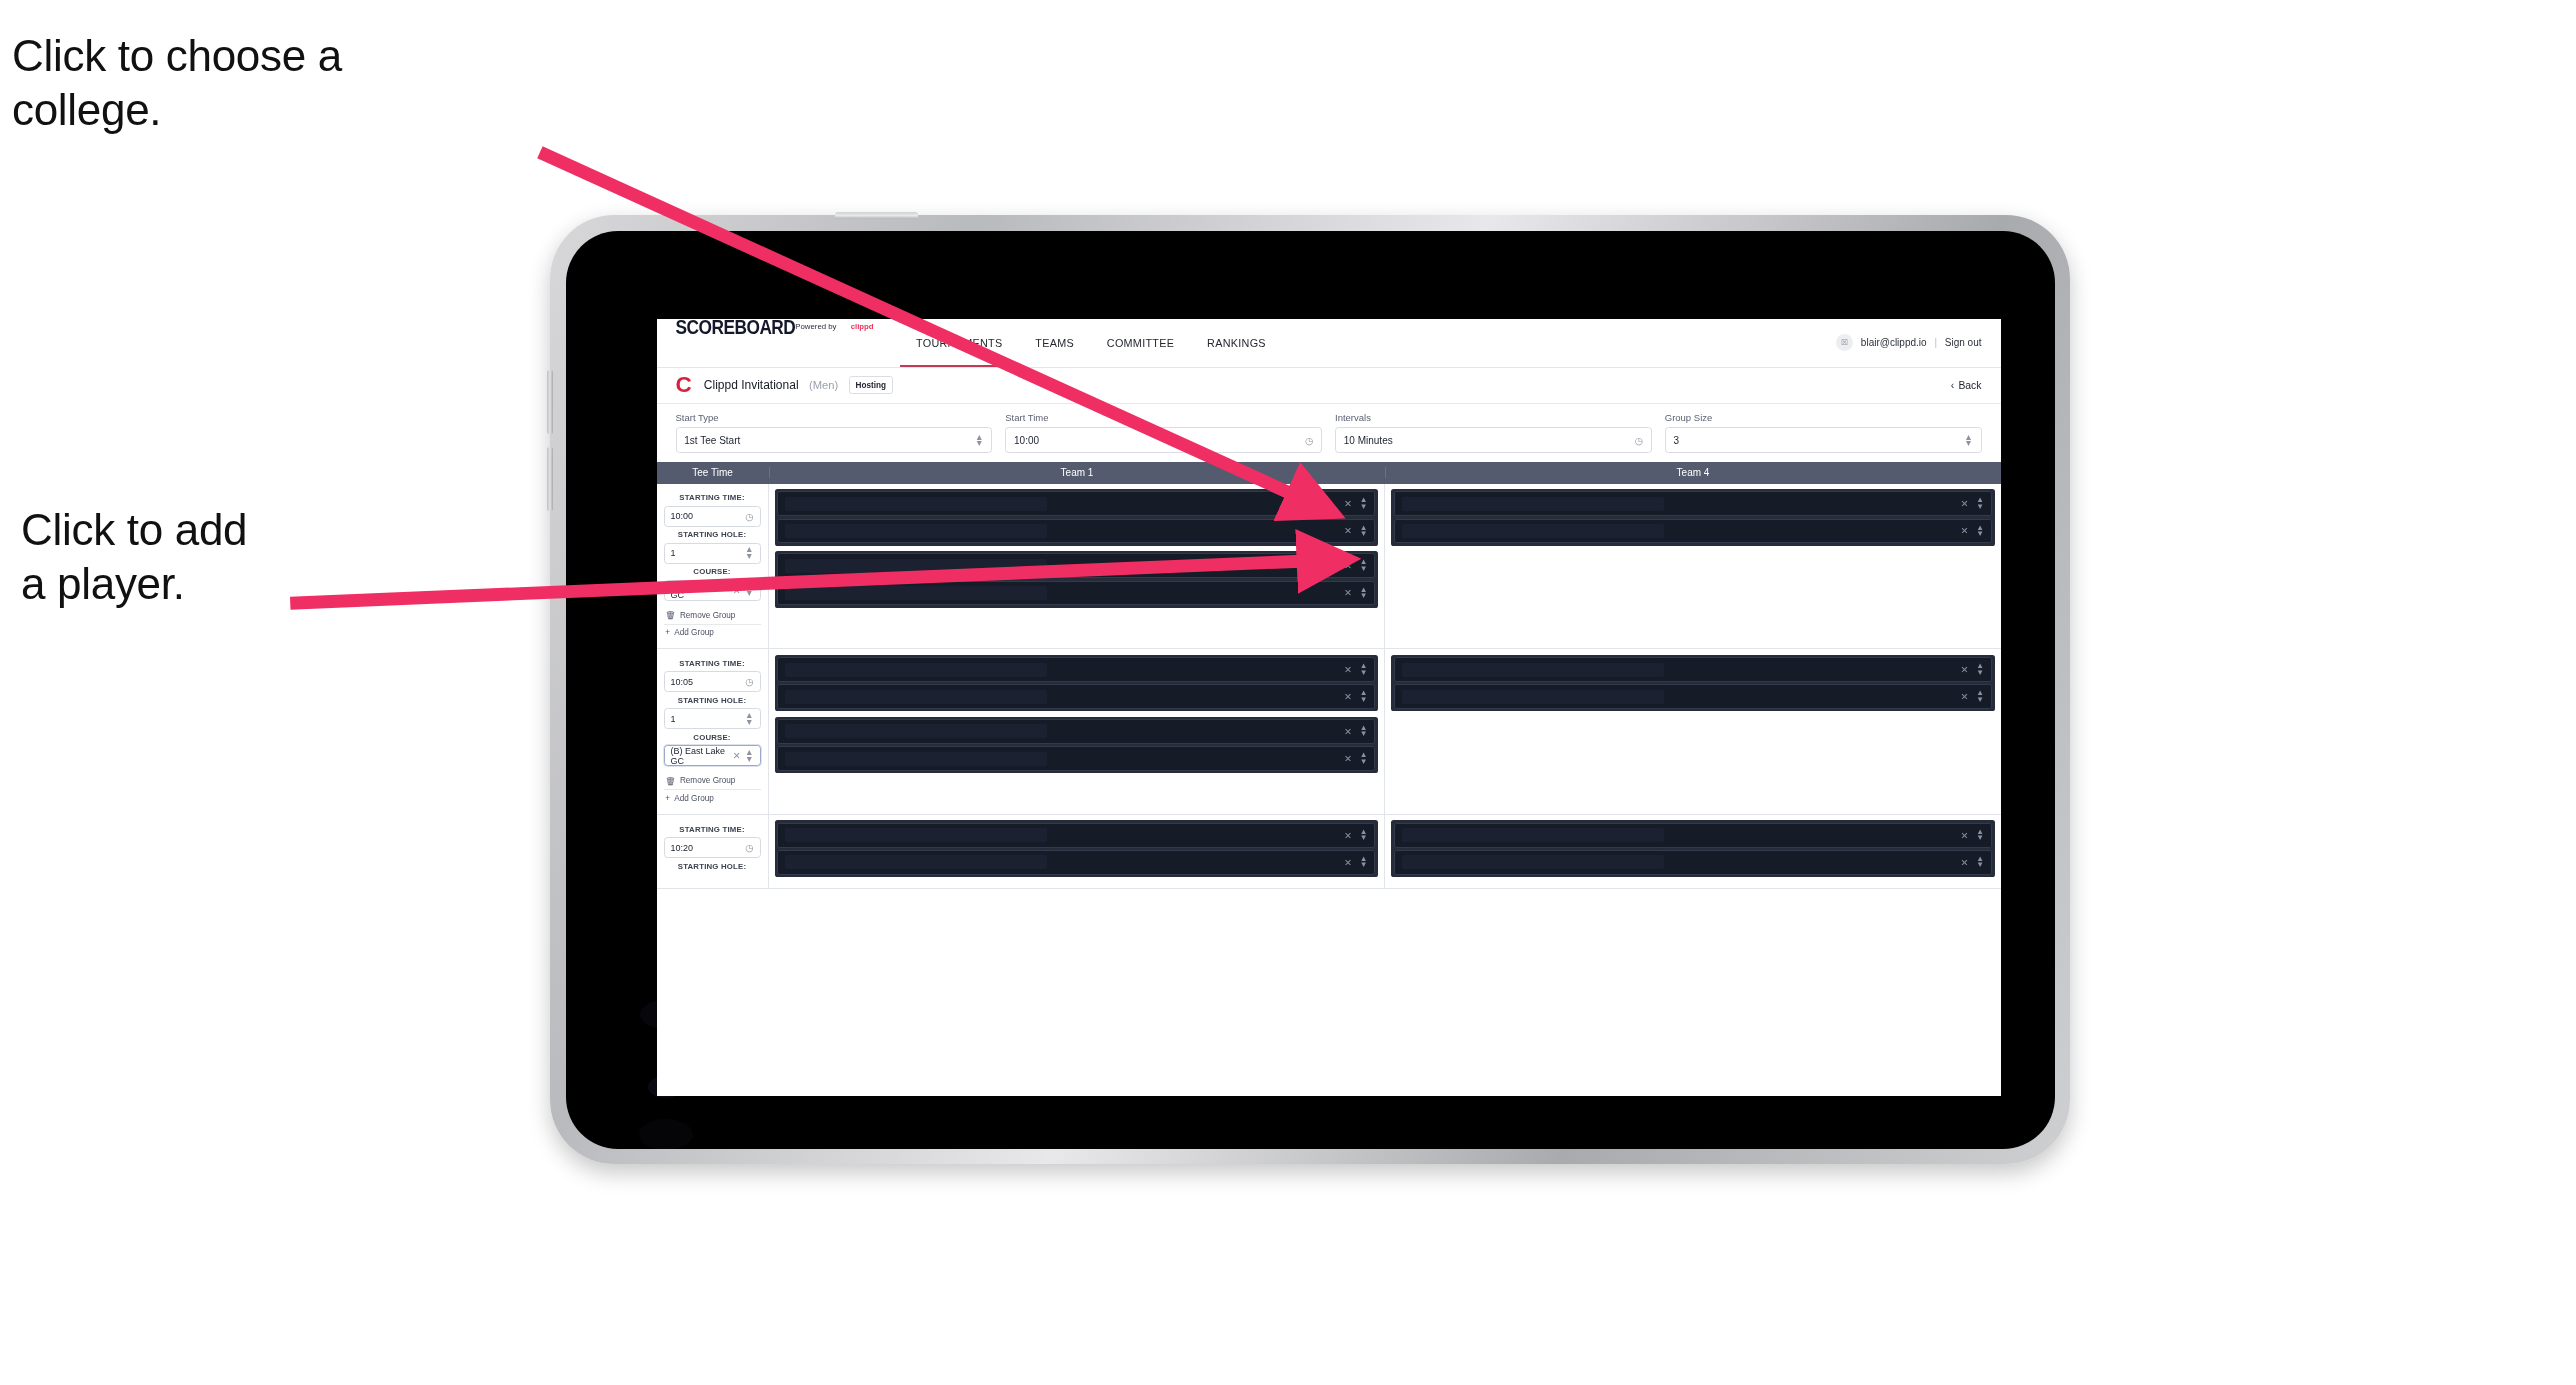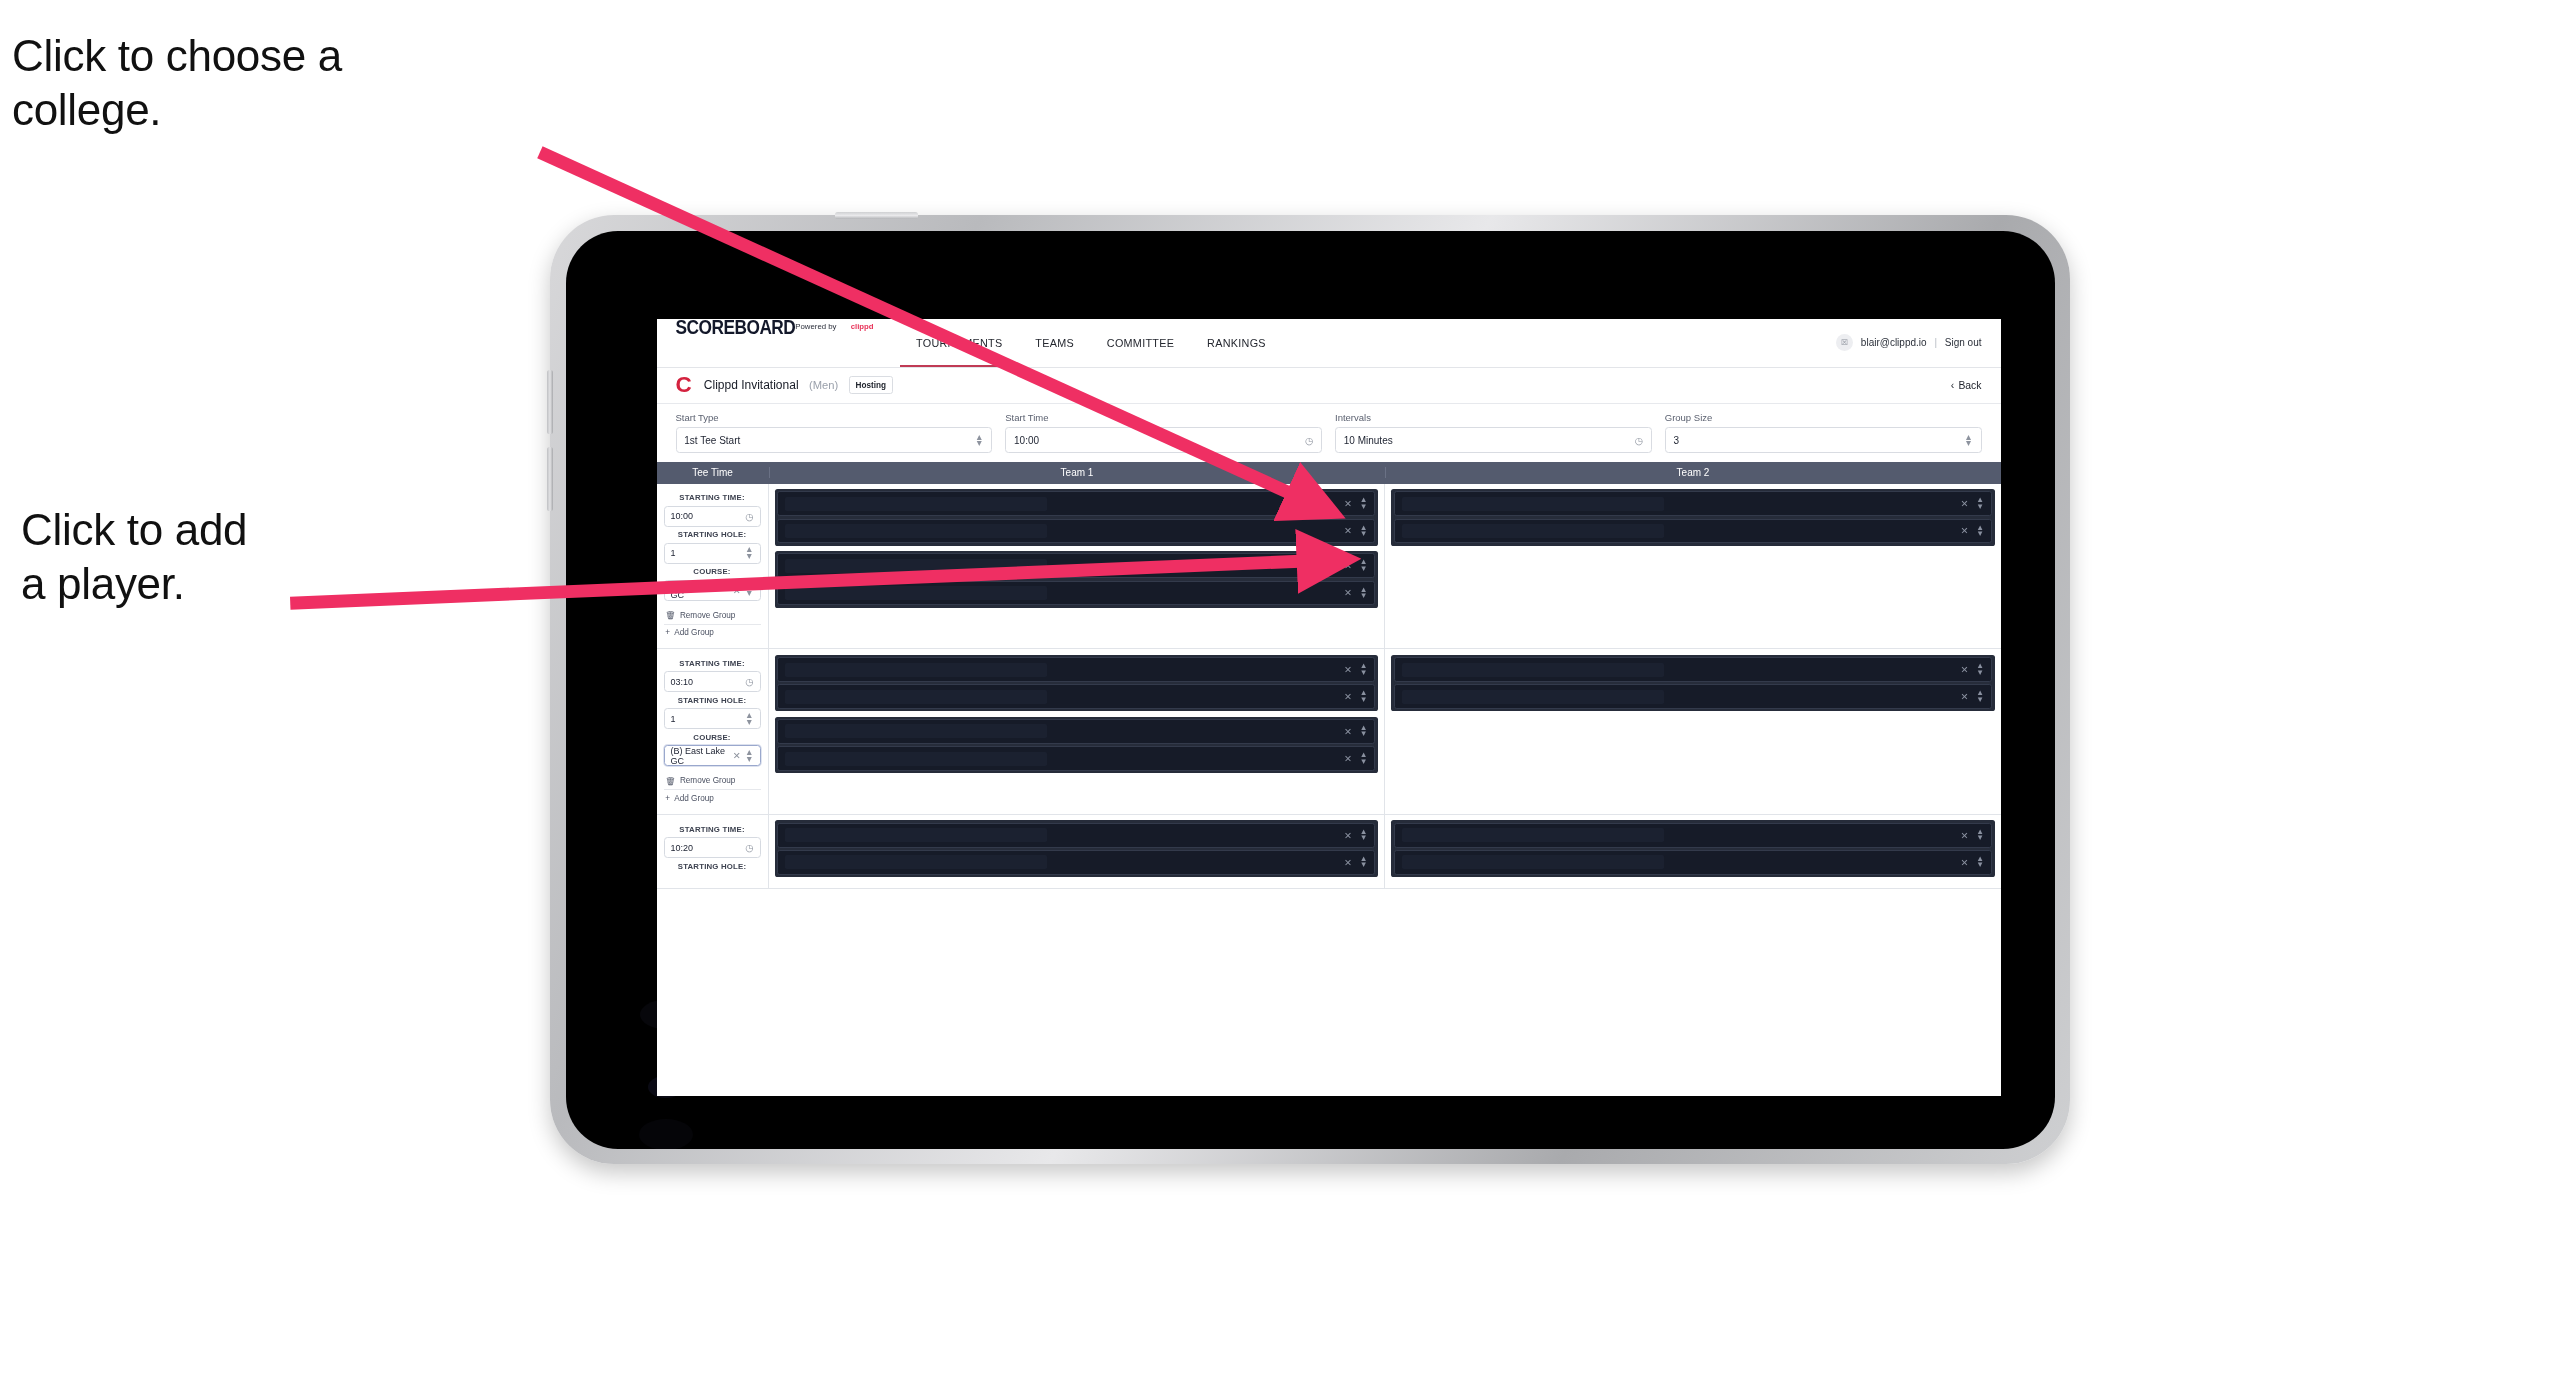--- a/index.html
+++ b/index.html
@@ -250,21 +250,21 @@
                 <span>▲</span>
                 <span>▼</span>
               </span>
           </div>
         </div>
       </div>
 
       <div id="thead">
         <div class="th" id="th-tee">Tee Time</div>
         <div class="th" id="th-t1">Team 1</div>
-        <div class="th" id="th-t2">Team 2</div>
+        <div class="th" id="th-t2">Team 4</div>
       </div>
 
       <div id="tbody">
 
         <div class="trow">
           <div class="cell-tee">
             <div class="tee-label">STARTING TIME:</div>
             <div class="tee-input">
               <span class="tv">10:00</span>
               <span class="ico">◷</span>
@@ -360,21 +360,21 @@
                   </span>
                 </div>
             </div>
           </div>
         </div>
 
         <div class="trow">
           <div class="cell-tee">
             <div class="tee-label">STARTING TIME:</div>
             <div class="tee-input">
-              <span class="tv">03:10</span>
+              <span class="tv">10:05</span>
               <span class="ico">◷</span>
             </div>
             <div class="tee-label">STARTING HOLE:</div>
             <div class="tee-input">
               <span class="tv">1</span>
               <span class="spin">
                   <span>▲</span>
                   <span>▼</span>
                 </span>
             </div>

